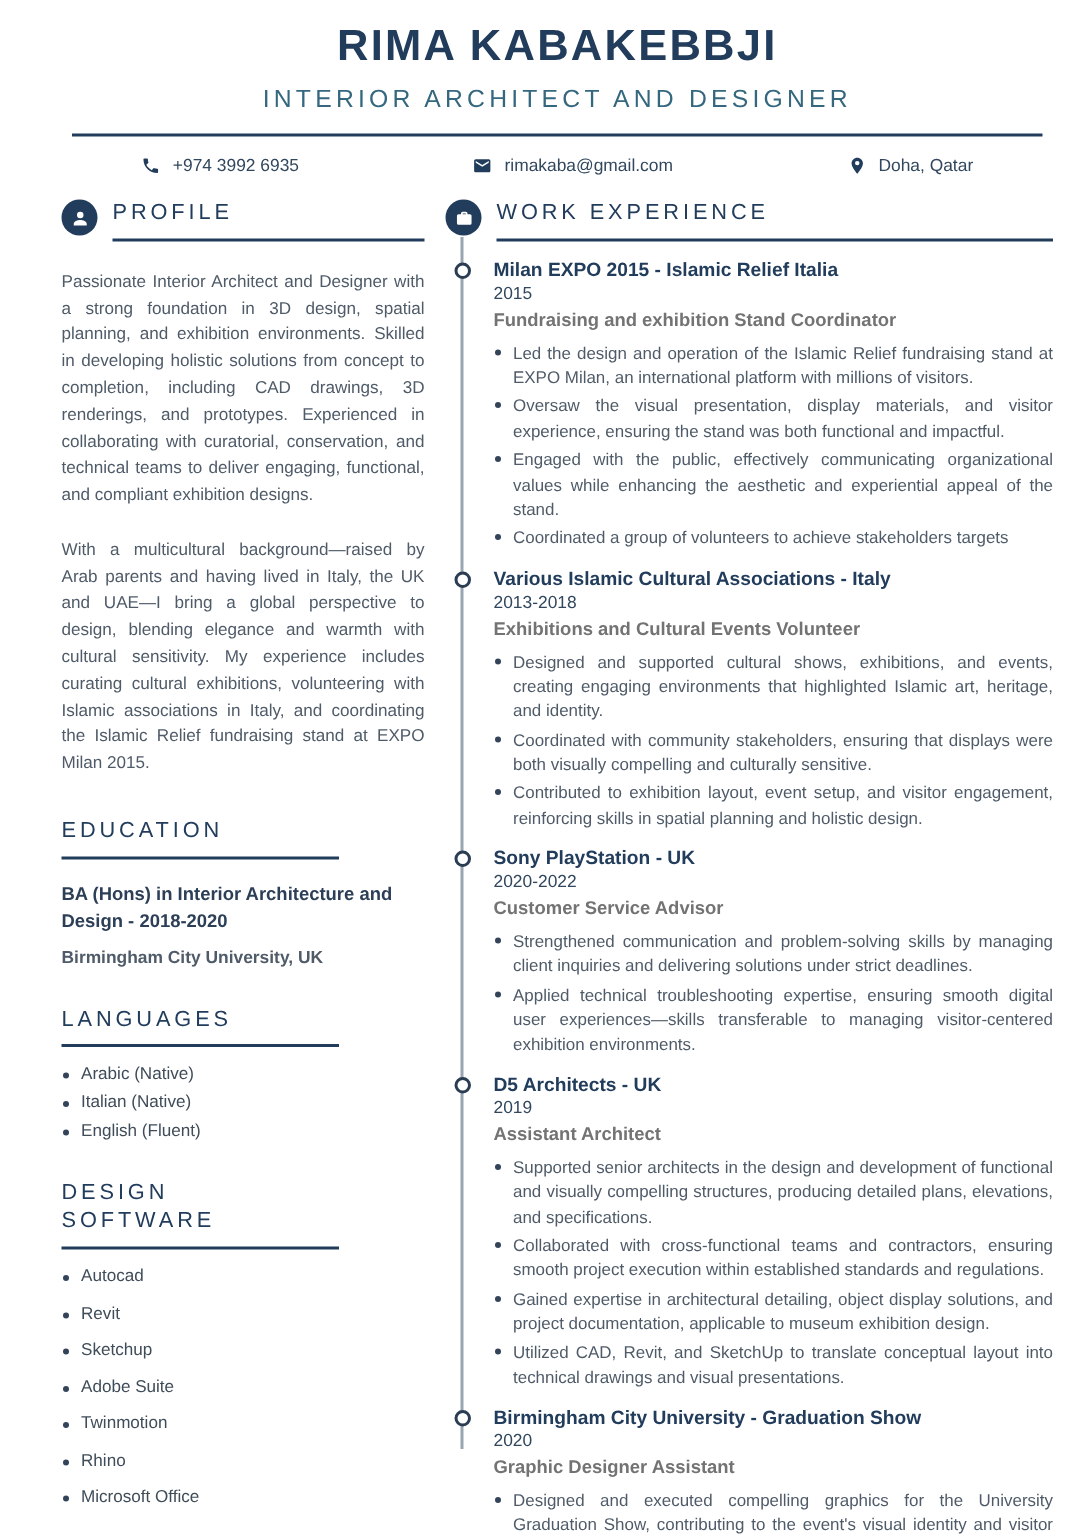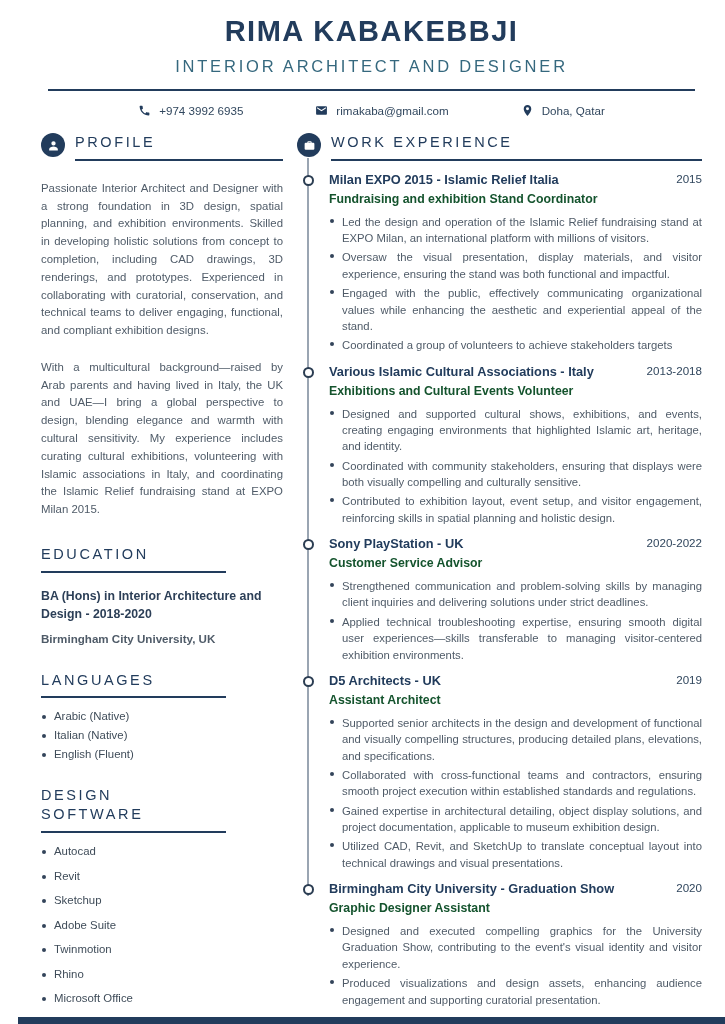--- a/index.html
+++ b/index.html
@@ -6,21 +6,21 @@
   html,body { width:725px; height:1024px; background:#fff; }
   body { font-family:"Liberation Sans", sans-serif; color:#4f5b68; overflow:hidden; }
   .page { width:725px; height:1024px; display:flex; flex-direction:column; background:#fff;padding-left:18px; }
 
   
   .header { text-align:center; padding-top:15px; }
   .name { font-size:29px; font-weight:800; letter-spacing:1.5px; color:#223c5c; }
   .subtitle { margin-top:9px; font-size:16.5px; letter-spacing:2.8px; color:#35687e; font-weight:400; }
   .top-rule { margin:13px 30px 0 30px; border-top:2px solid #223c5c; }
 
-  .contact-row { margin-top:13px; display:flex; justify-content:center; gap:72px; align-items:center; }
+  .contact-row { margin-top:13px; display:flex; justify-content:center; gap:116px; align-items:center; }
   .contact-item { display:flex; align-items:center; gap:8px; font-size:11.6px; color:#31475e; }
   .contact-item svg { width:13px; height:13px; fill:#223c5c; flex-shrink:0; }
 
   
   .columns { flex:1; display:flex; gap:14px; padding:0 23px; margin-top:16px; align-items:flex-start; }
   .left-col { width:242px; flex-shrink:0; }
   .right-col { flex:1; min-width:0; }
 
   
   .sec-head { display:flex; align-items:flex-start; gap:10px; }
@@ -39,24 +39,24 @@
   ul.dot-list { margin-top:12px; list-style:none; }
   ul.dot-list li { position:relative; padding-left:13px; font-size:11.4px; color:#3f4c59; margin-bottom:7px; }
   ul.dot-list.spread li { margin-bottom:12.5px; }
   ul.dot-list li::before { content:''; position:absolute; left:1px; top:5px; width:4px; height:4px; border-radius:50%; background:#33445a; }
 
   
   .jobs { position:relative; margin-top:10px; padding-left:32px; }
   .jobs::before { content:''; position:absolute; left:10px; top:-13px; bottom:112px; width:1.5px; background:#9aa5b2; }
   .job { position:relative; margin-bottom:9px; }
   .job::before { content:''; position:absolute; left:-26px; top:4px; width:7px; height:7px; border-radius:50%; background:#ffffff; border:2px solid #2b3d52; }
-  .job-head { display:flex; align-items:flex-start; }
+  .job-head { display:flex; align-items:flex-start;flex-direction:column; }
   .company { flex:1; font-size:12.8px; font-weight:700; color:#223c5c; padding-right:10px; line-height:1.35; }
   .dates { font-size:11.6px; color:#31475e; white-space:nowrap; padding-top:1px; }
-  .role { font-size:12.3px; font-weight:700; color:#14532d; margin-top:3px; line-height:1.35; }
+  .role { font-size:12.3px; font-weight:700; color:#737373; margin-top:3px; line-height:1.35; }
   ul.bullets { margin-top:6px; list-style:none; }
   ul.bullets li { position:relative; padding-left:13px; font-size:11.3px; line-height:1.45; text-align:justify; color:#4f5b68; margin-bottom:3px; }
   ul.bullets li::before { content:''; position:absolute; left:1px; top:5px; width:4px; height:4px; border-radius:50%; background:#33445a; }
 
   
   .footer-bar { height:13px; background:#223c5c; margin-top:auto; }
 </style>
 </head>
 <body>
 

